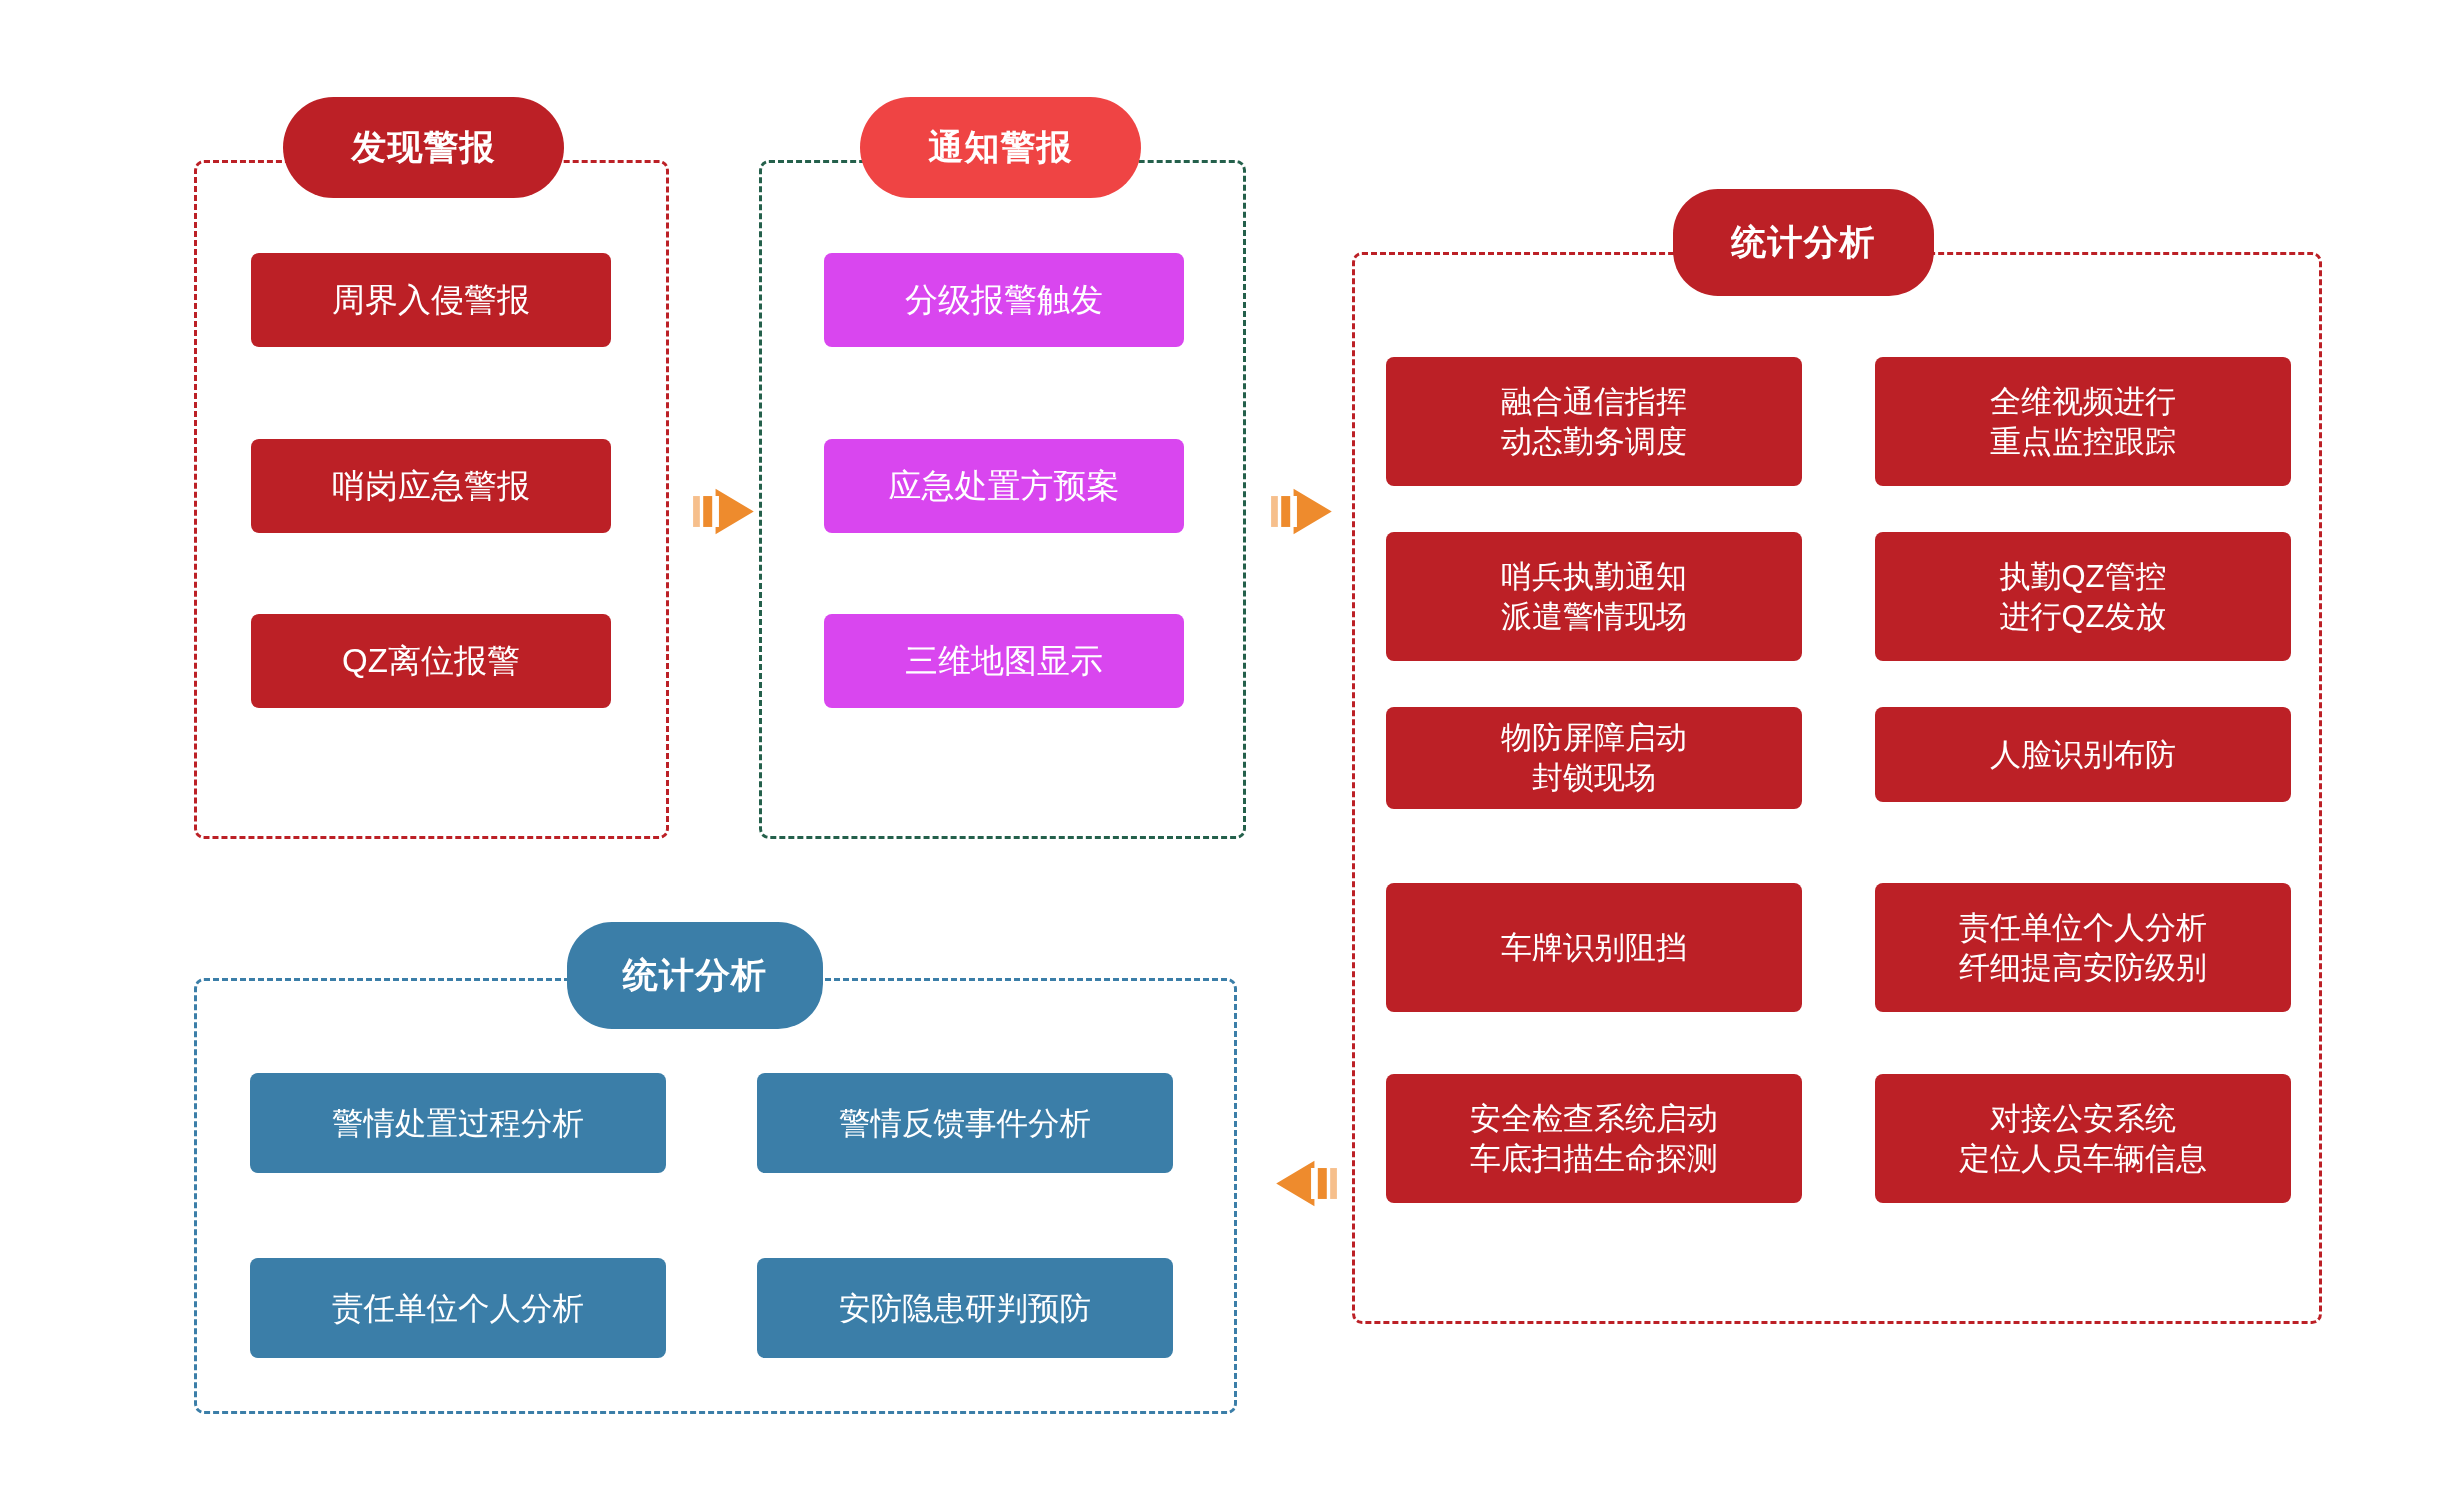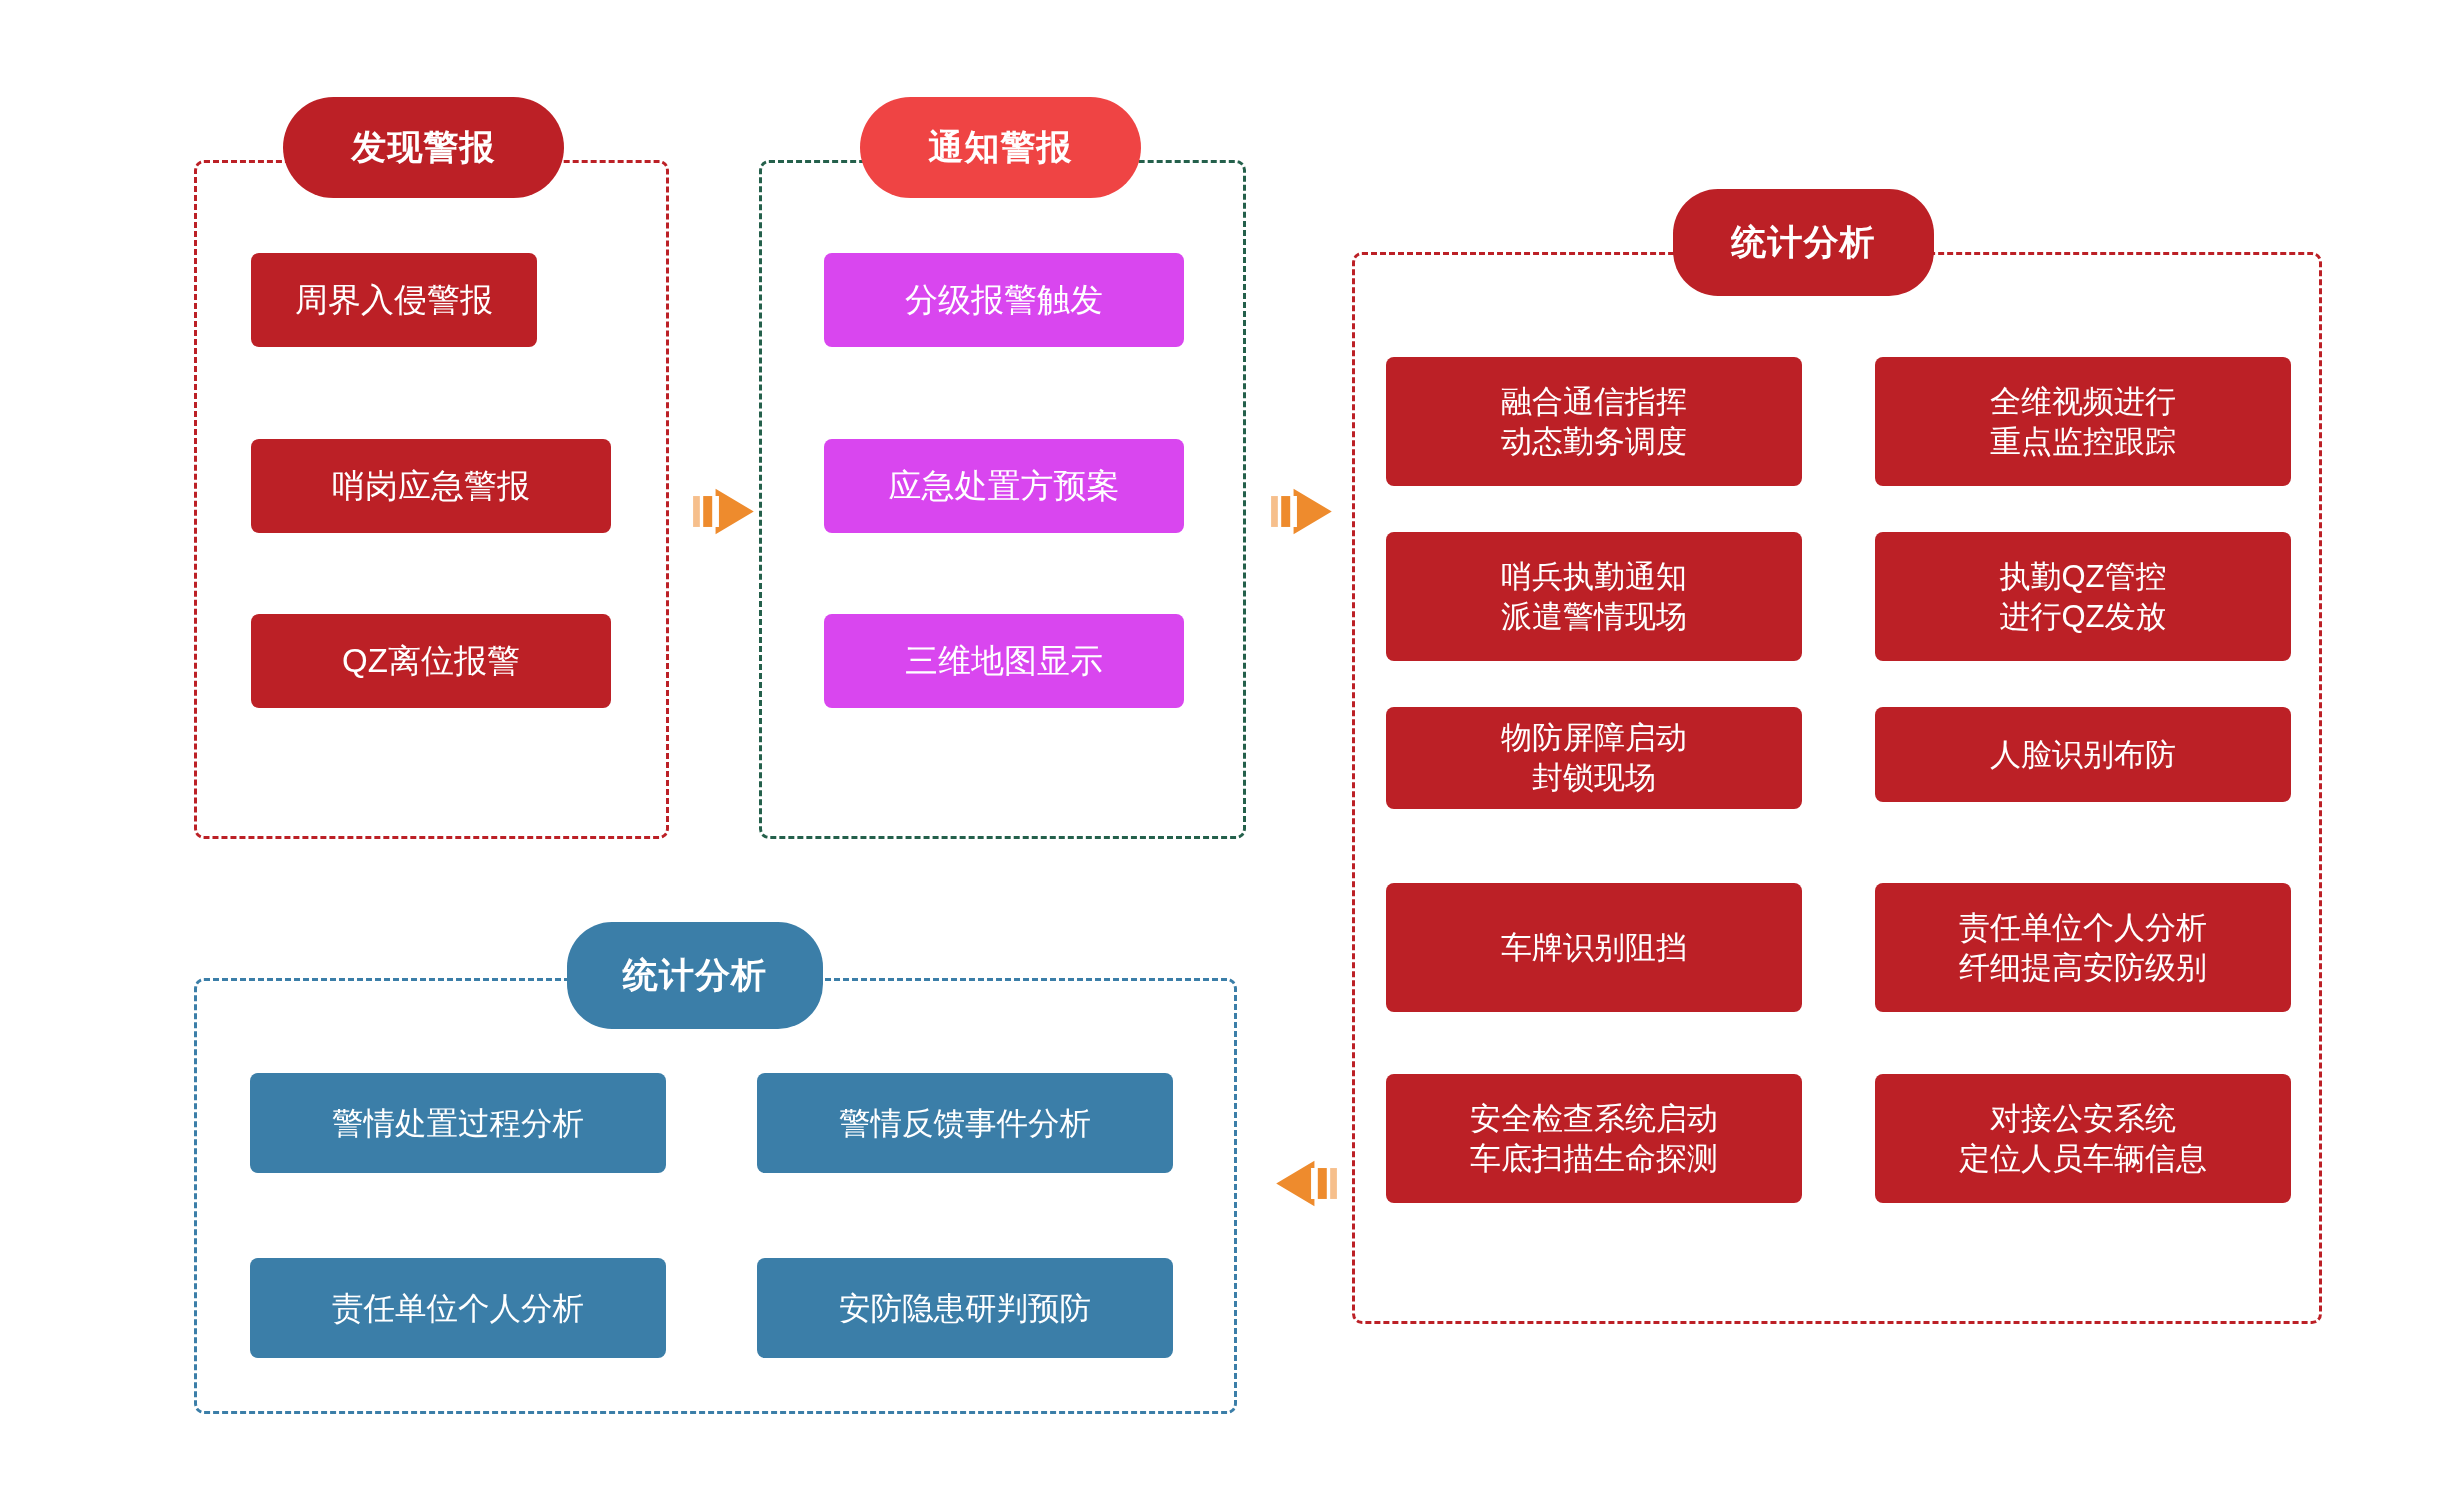--- a/index.html
+++ b/index.html
@@ -34,21 +34,21 @@
 
   .arrow{position:absolute;z-index:6;}
 </style>
 </head>
 <body>
 
 <div class="panel red" style="left:194px;top:160px;width:475px;height:679px;"></div>
 
 <div class="pill red" style="left:283px;top:97px;width:281px;height:101px;font-size:35px;">发现警报</div>
 
-<div class="box red" style="left:251px;top:253px;width:286px;height:94px;font-size:33px;">周界入侵警报</div>
+<div class="box red" style="left:251px;top:253px;width:360px;height:94px;font-size:33px;">周界入侵警报</div>
 <div class="box red" style="left:251px;top:439px;width:360px;height:94px;font-size:33px;">哨岗应急警报</div>
 <div class="box red" style="left:251px;top:614px;width:360px;height:94px;font-size:33px;">QZ离位报警</div>
 
 <div class="arrow" style="left:693px;top:482px;width:62px;height:59px;">
   <svg width="62" height="59" viewBox="0 0 110 105" xmlns="http://www.w3.org/2000/svg">
     <rect x="0" y="25" width="12" height="55" fill="#EE8B2D" opacity="0.55"></rect>
     <rect x="18" y="25" width="16" height="55" fill="#EE8B2D"></rect>
     <path d="M40 12 L40 25 L46 25 L46 80 L40 80 L40 93 L108 52.5 Z" fill="#EE8B2D"></path>
   </svg>
 </div>

